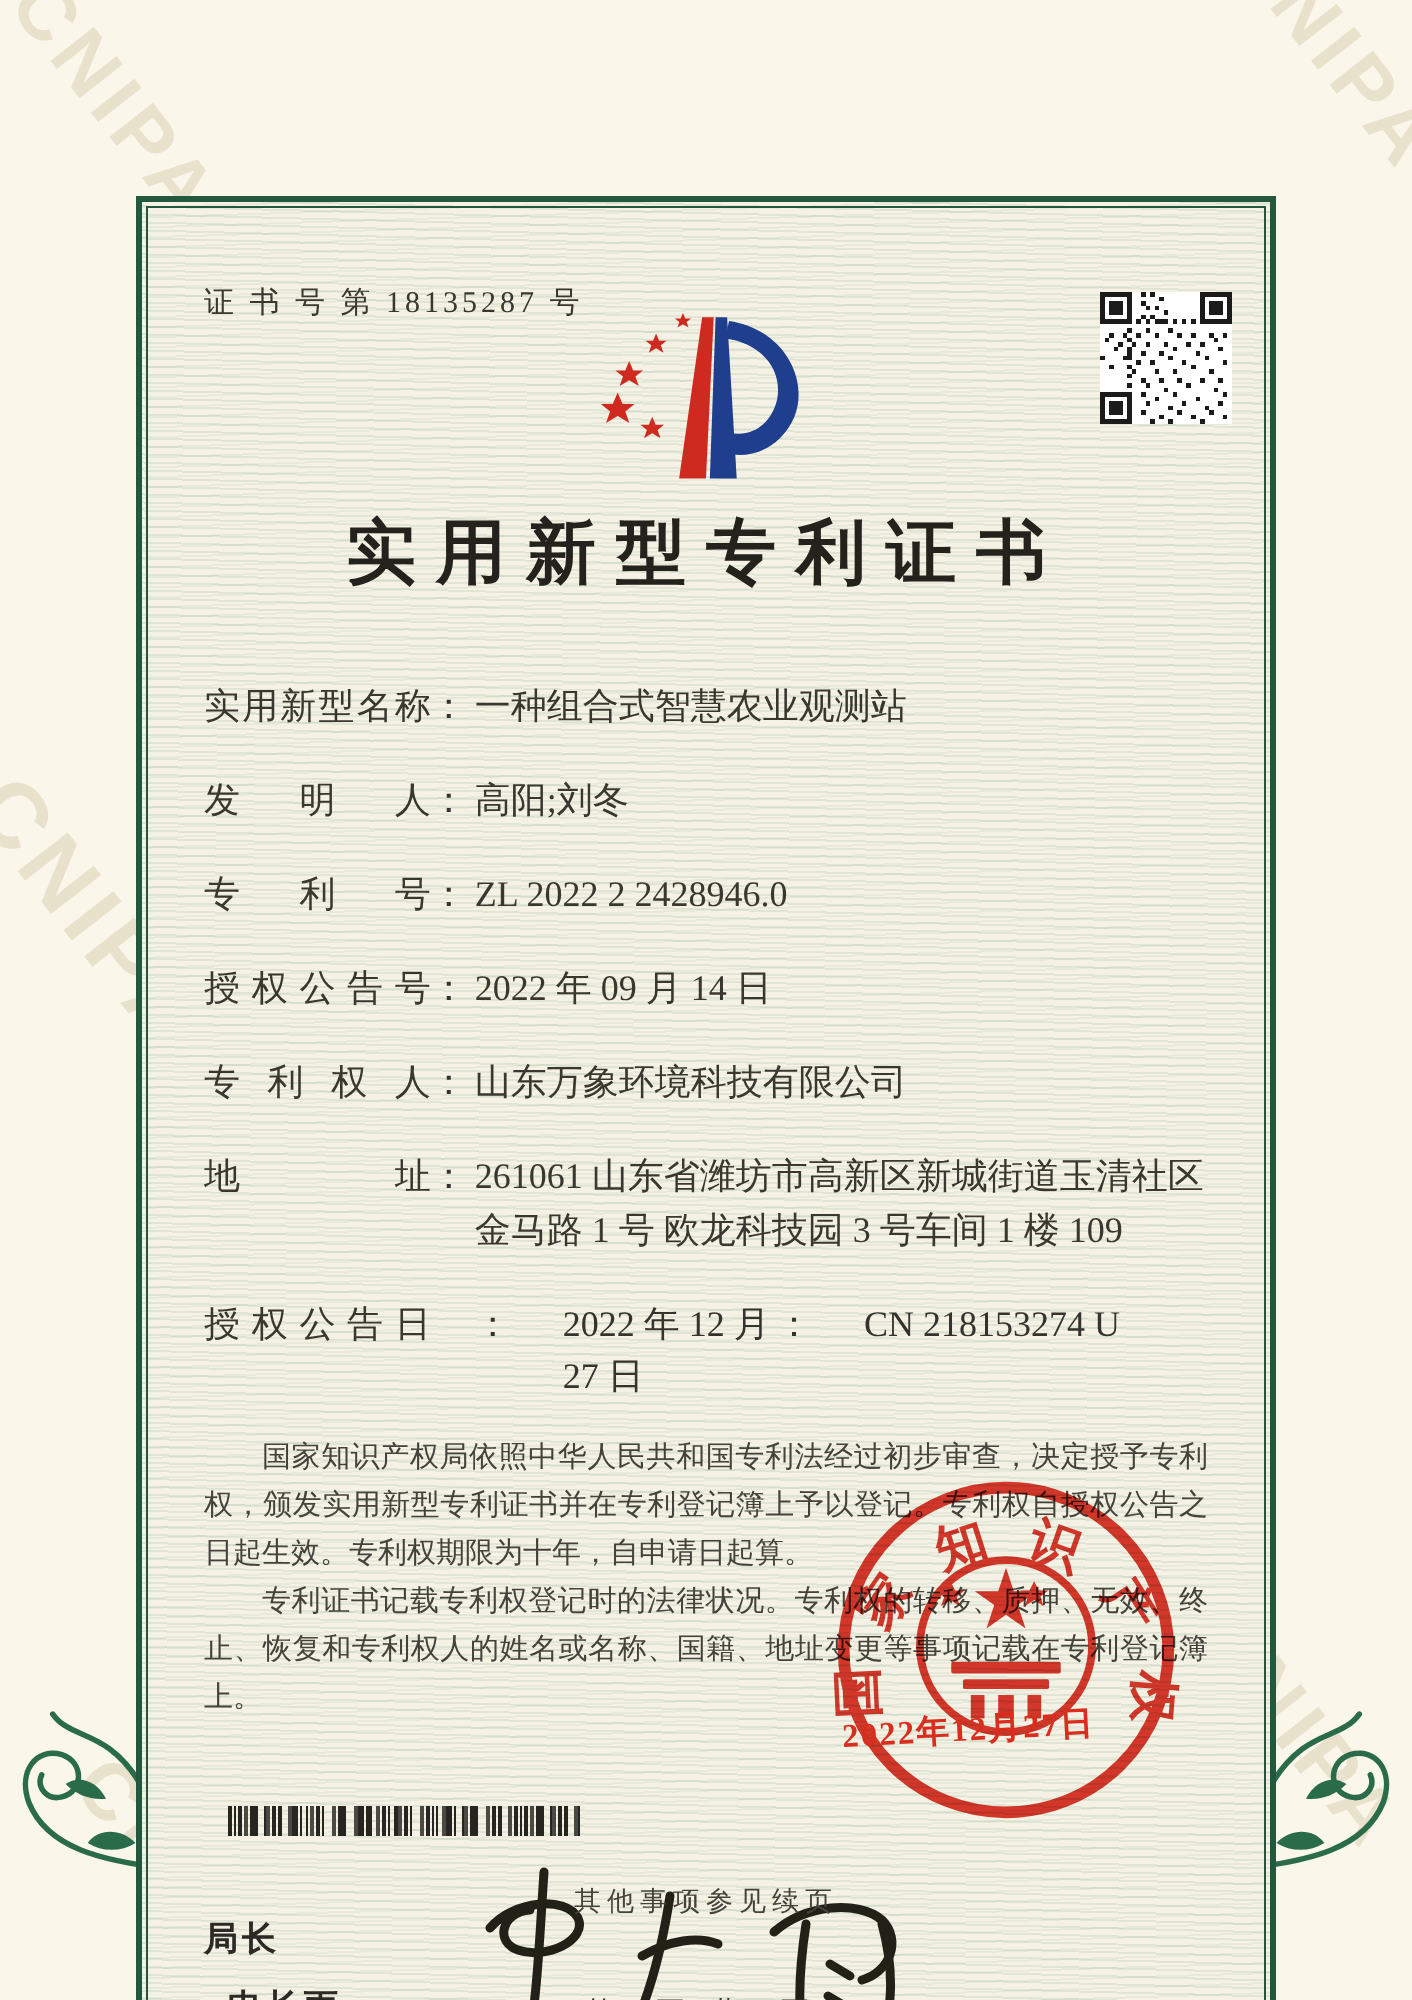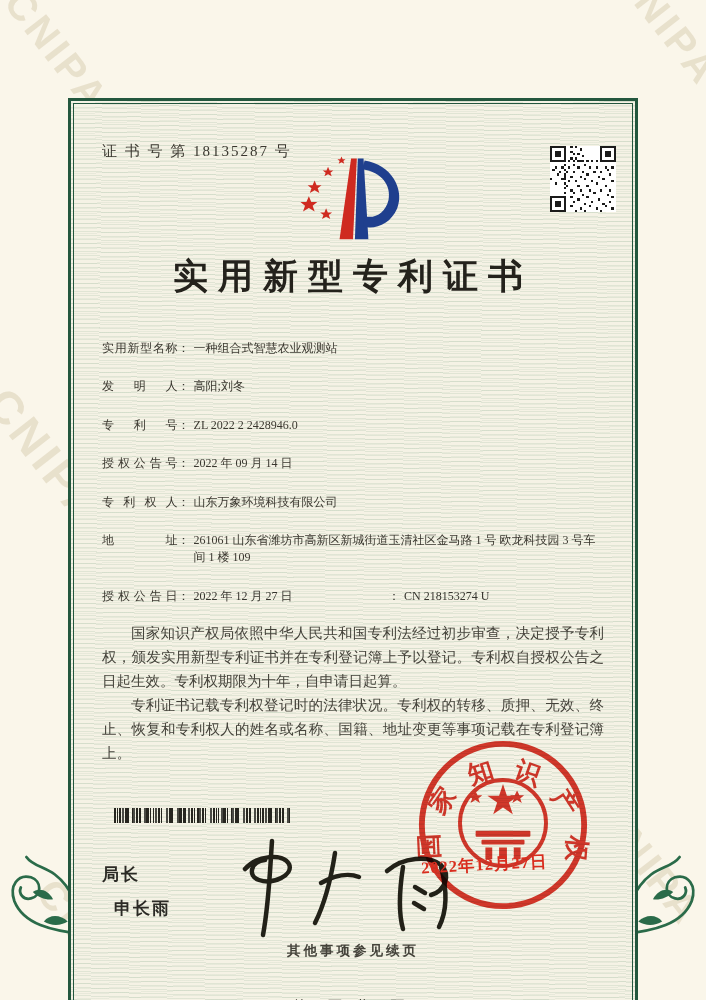--- a/index.html
+++ b/index.html
@@ -51,30 +51,30 @@
   
   .cert-no { font-size:15px; letter-spacing:2px; color:#3a372f; }
   .qr { position:absolute; right:16px; top:42px; width:66px; height:66px; }
   .logo { display:block; margin:-12px auto 0 auto; width:126px; height:96px; }
   .title {
     text-align:center; font-size:35px; font-weight:bold; color:#24221c;
     letter-spacing:10px; margin-top:8px;
   }
 
   
-  .fields { margin-top:40px; font-size:12px; }
+  .fields { margin-top:40px; font-size:18px; }
   .field-row { display:flex; margin-bottom:21px; line-height:1.45; }
   .flabel {
     display:inline-block; width:6.3em; text-align:justify; text-align-last:justify;
     flex:0 0 auto; color:#3a372f;
   }
   .fcolon { flex:0 0 auto; margin-right:4px; }
   .fvalue { flex:1 1 auto; color:#3a372f; }
   .grant-row { display:flex; margin-bottom:0; }
-  .grant-pair { display:flex; }
+  .grant-pair { display:flex;gap:22px; }
   .grant-pair.first { width:286px; flex:0 0 auto; }
 
   
   .paras { margin-top:16px; font-size:14.5px; line-height:1.66; text-align:justify; color:#44423a; }
   .paras p { text-indent:2em; }
 
   
   .barcode {
     margin-top:42px; margin-left:12px; width:176px; height:15px;
     background-image:
@@ -103,21 +103,21 @@
     transform:rotate(-3deg); white-space:nowrap;
   }
 
   
   .page-num {
     position:absolute; left:0; right:0; bottom:14px; text-align:center;
     font-size:13.5px; letter-spacing:2px; color:#3a372f;
   }
   .cont-note {
     position:absolute; left:0; right:0; top:942px; text-align:center;
-    font-size:13.5px; letter-spacing:3px; color:#44423a;font-weight:bold;
+    font-size:13.5px; letter-spacing:3px; color:#44423a;
   }
 </style>
 </head>
 <body>
 
 <span class="wm wm1">CNIPA</span>
 <span class="wm wm2">CNIPA</span>
 <span class="wm wm3">CNIPA</span>
 <span class="wm wm4">CNIPA</span>
 <span class="wm wm5">CNIPA</span>

